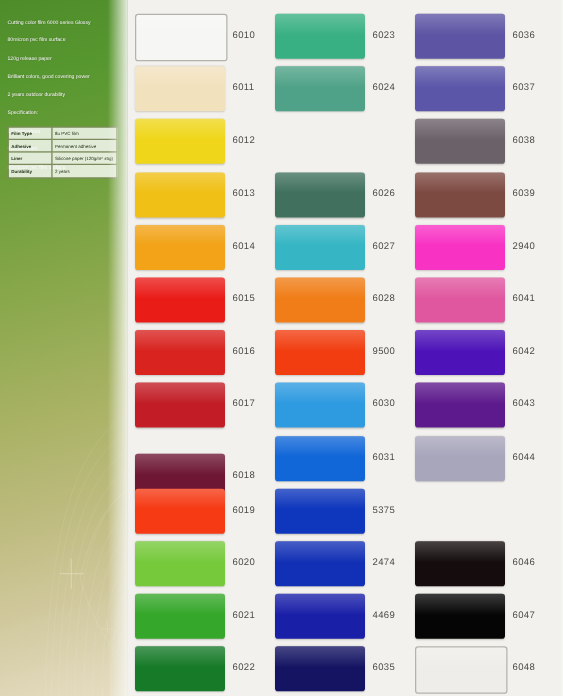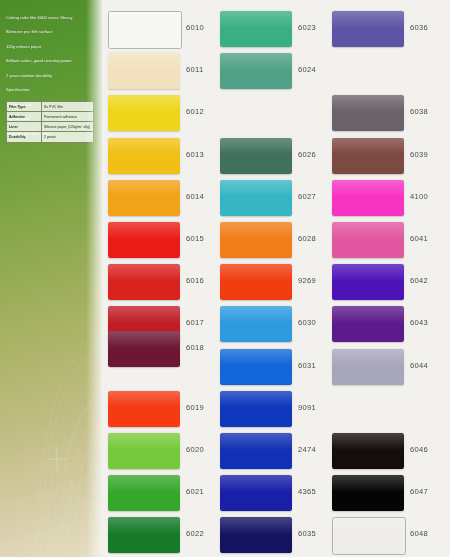--- a/index.html
+++ b/index.html
@@ -183,21 +183,21 @@
             <div class="gloss"></div>
           </div>
           <div class="code">6016</div>
         </div>
         <div class="cell" style="top: 303.4px;">
           <div class="chip" style="background: rgb(194, 29, 38);">
             <div class="gloss"></div>
           </div>
           <div class="code">6017</div>
         </div>
-        <div class="cell" style="top: 328px;">
+        <div class="cell" style="top: 360px;">
           <div class="chip" style="background: rgb(110, 23, 52);">
             <div class="gloss"></div>
           </div>
           <div class="code">6018</div>
         </div>
         <div class="cell" style="top: 387.8px;">
           <div class="chip" style="background: rgb(245, 58, 20);">
             <div class="gloss"></div>
           </div>
           <div class="code">6019</div>
@@ -249,83 +249,89 @@
         <div class="cell" style="top: 219px;">
           <div class="chip" style="background: rgb(240, 125, 23);">
             <div class="gloss"></div>
           </div>
           <div class="code">6028</div>
         </div>
         <div class="cell" style="top: 261.2px;">
           <div class="chip" style="background: rgb(241, 61, 16);">
             <div class="gloss"></div>
           </div>
-          <div class="code">9269</div>
+          <div class="code">9500</div>
         </div>
         <div class="cell" style="top: 303.4px;">
           <div class="chip" style="background: rgb(46, 154, 224);">
             <div class="gloss"></div>
           </div>
           <div class="code">6030</div>
         </div>
         <div class="cell" style="top: 345.6px;">
           <div class="chip" style="background: rgb(18, 103, 216);">
             <div class="gloss"></div>
           </div>
           <div class="code">6031</div>
         </div>
         <div class="cell" style="top: 387.8px;">
           <div class="chip" style="background: rgb(15, 55, 189);">
             <div class="gloss"></div>
           </div>
-          <div class="code">9091</div>
+          <div class="code">5375</div>
         </div>
         <div class="cell" style="top: 430px;">
           <div class="chip" style="background: rgb(18, 48, 181);">
             <div class="gloss"></div>
           </div>
           <div class="code">2474</div>
         </div>
         <div class="cell" style="top: 472.2px;">
           <div class="chip" style="background: rgb(26, 31, 168);">
             <div class="gloss"></div>
           </div>
-          <div class="code">4365</div>
+          <div class="code">4469</div>
         </div>
         <div class="cell" style="top: 514.4px;">
           <div class="chip" style="background: rgb(20, 20, 99);">
             <div class="gloss"></div>
           </div>
           <div class="code">6035</div>
         </div>
       </div>
     <div class="col" id="col-2">
         <div class="cell" style="top: 8px;">
           <div class="chip" style="background: rgb(93, 84, 164);">
             <div class="gloss"></div>
           </div>
           <div class="code">6036</div>
         </div>
+        <div class="cell" style="top: 50.2px;">
+          <div class="chip" style="background: rgb(91, 86, 168);">
+            <div class="gloss"></div>
+          </div>
+          <div class="code">6037</div>
+        </div>
         <div class="cell" style="top: 92.4px;">
           <div class="chip" style="background: rgb(107, 97, 105);">
             <div class="gloss"></div>
           </div>
           <div class="code">6038</div>
         </div>
         <div class="cell" style="top: 134.6px;">
           <div class="chip" style="background: rgb(125, 74, 66);">
             <div class="gloss"></div>
           </div>
           <div class="code">6039</div>
         </div>
         <div class="cell" style="top: 176.8px;">
           <div class="chip" style="background: rgb(248, 51, 196);">
             <div class="gloss"></div>
           </div>
-          <div class="code">4100</div>
+          <div class="code">2940</div>
         </div>
         <div class="cell" style="top: 219px;">
           <div class="chip" style="background: rgb(224, 87, 159);">
             <div class="gloss"></div>
           </div>
           <div class="code">6041</div>
         </div>
         <div class="cell" style="top: 261.2px;">
           <div class="chip" style="background: rgb(77, 19, 184);">
             <div class="gloss"></div>

